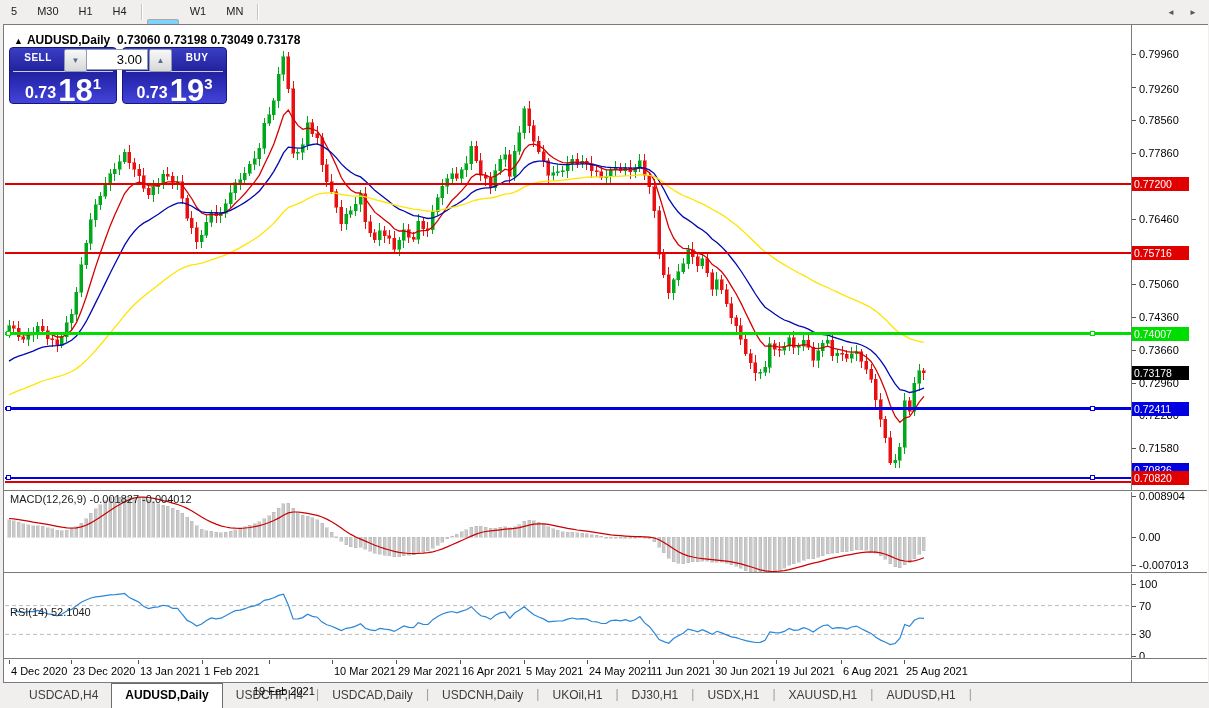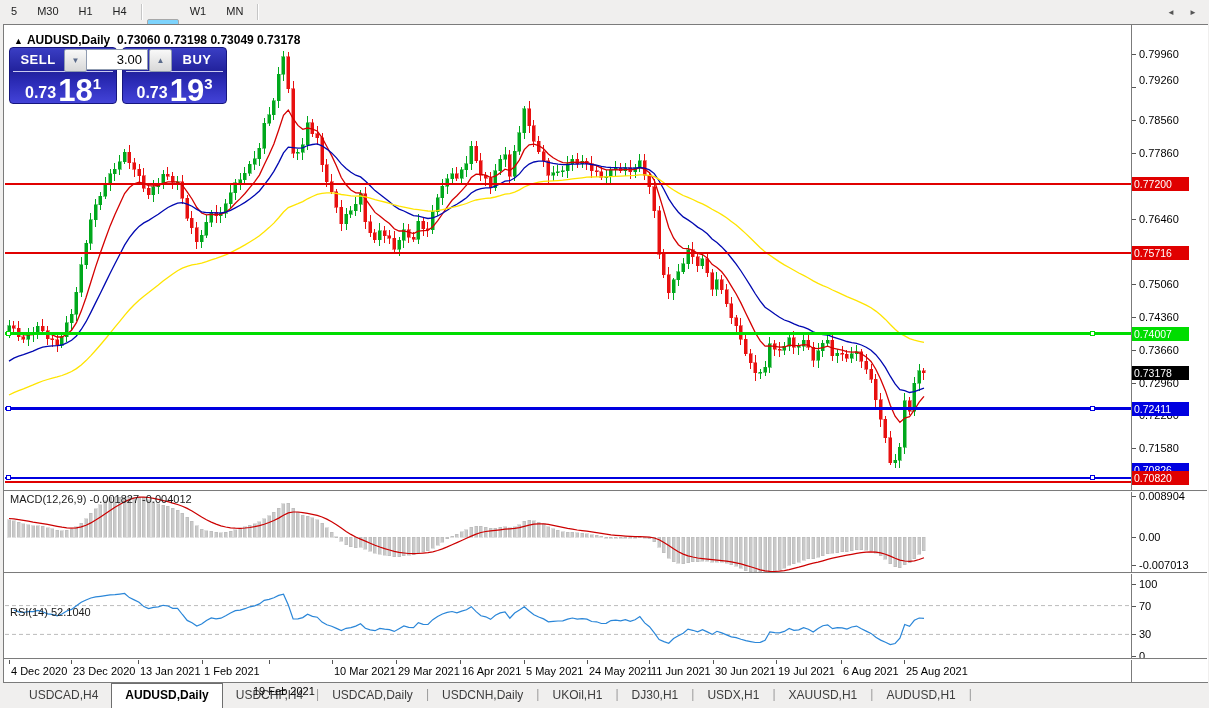--- a/index.html
+++ b/index.html
@@ -36,21 +36,21 @@
   .paneltag{position:absolute;left:6px;font-size:11px;color:#1a1a1a;z-index:14;white-space:nowrap;}
   #date-strip{position:absolute;left:1px;top:634px;width:1126px;height:22px;background:#fff;z-index:6;}
   .dtick{position:absolute;top:0;width:1px;height:5px;background:#555;}
   .dlabel{position:absolute;top:6px;font-size:11px;color:#000;white-space:nowrap;}
   
   #owidget{position:absolute;left:5px;top:22px;width:218px;height:57px;z-index:40;}
   .bluepanel{position:absolute;top:0;height:57px;border-radius:4px;
     background:linear-gradient(180deg,#3a3ec4 0%,#22229c 42%,#2a2ab4 60%,#4343d8 100%);
     border:1px solid #16167e;box-sizing:border-box;}
   .bp-underline{position:absolute;left:3px;right:3px;top:23px;height:1px;background:#e8e8ff;opacity:.85;}
-  .bb-label{position:absolute;top:4px;color:#fff;font-size:13px;font-weight:bold;text-align:center;
+  .bb-label{position:absolute;top:4px;color:#fff;font-size:10px;font-weight:bold;text-align:center;
     letter-spacing:.5px;}
   .bigprice{position:absolute;top:24px;left:0;right:0;height:33px;display:flex;align-items:flex-end;
     justify-content:center;color:#fff;padding-bottom:2px;}
   .bp-small{font-size:16px;font-weight:bold;margin-bottom:3px;}
   .bp-big{font-size:31px;font-weight:bold;line-height:29px;margin-left:2px;}
   .bp-sup{font-size:15px;font-weight:bold;margin-bottom:13px;}
   #vol-down,#vol-up{position:absolute;top:2px;width:21px;height:21px;background:linear-gradient(#f8f8f8,#d8d8d8);
     border:1px solid #8f9bb0;border-radius:2px;color:#5a6a8a;font-size:8px;display:flex;align-items:center;
     justify-content:center;z-index:3;}
   #vol-field{position:absolute;top:2px;left:77px;width:62px;height:21px;background:#fff;border:1px solid #8f9bb0;
@@ -745,21 +745,21 @@
     </div>
 
   <div class="sep" style="top:465px;"></div>
   <div class="sep" style="top:547px;"></div>
   <div class="sep" style="top:633px;"></div>
 
   <div id="axis-col">
       <div class="axtick" style="top: 29px;"></div>
       <div class="axlabel" style="top: 23px;">0.79960</div>
       <div class="axtick" style="top: 61.9px;"></div>
-      <div class="axlabel" style="top: 49px;">0.79260</div>
+      <div class="axlabel" style="top: 58px;">0.79260</div>
       <div class="axtick" style="top: 94.8px;"></div>
       <div class="axlabel" style="top: 88.8px;">0.78560</div>
       <div class="axtick" style="top: 127.7px;"></div>
       <div class="axlabel" style="top: 121.7px;">0.77860</div>
       <div class="axtick" style="top: 193.5px;"></div>
       <div class="axlabel" style="top: 187.5px;">0.76460</div>
       <div class="axtick" style="top: 259.3px;"></div>
       <div class="axlabel" style="top: 253.3px;">0.75060</div>
       <div class="axtick" style="top: 292.2px;"></div>
       <div class="axlabel" style="top: 286.2px;">0.74360</div>

